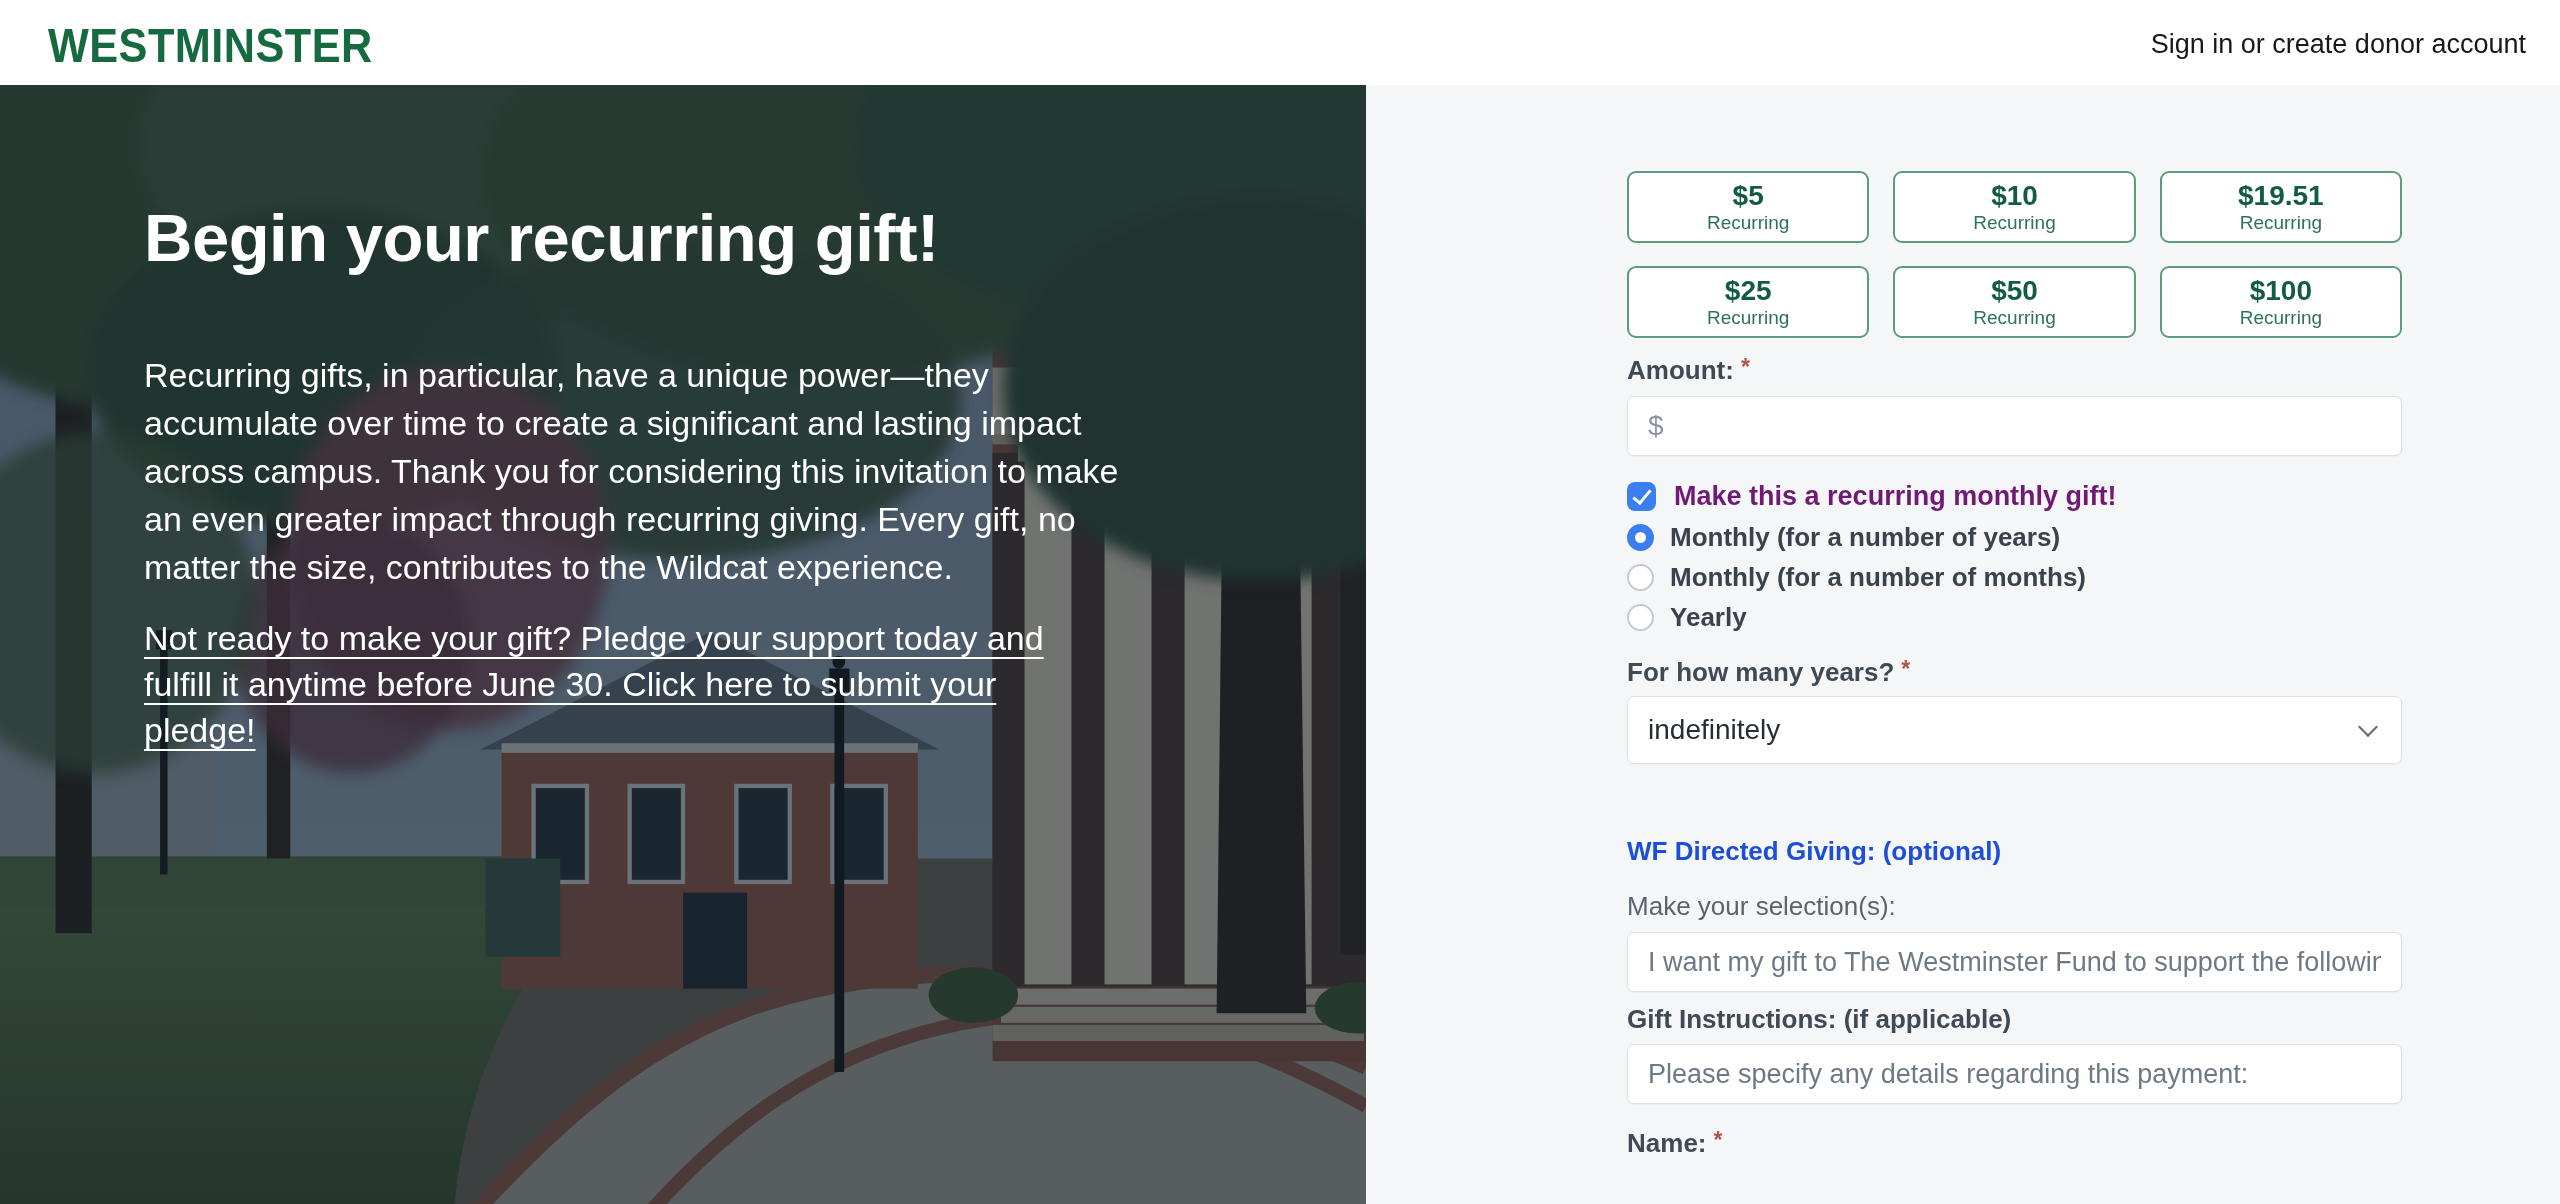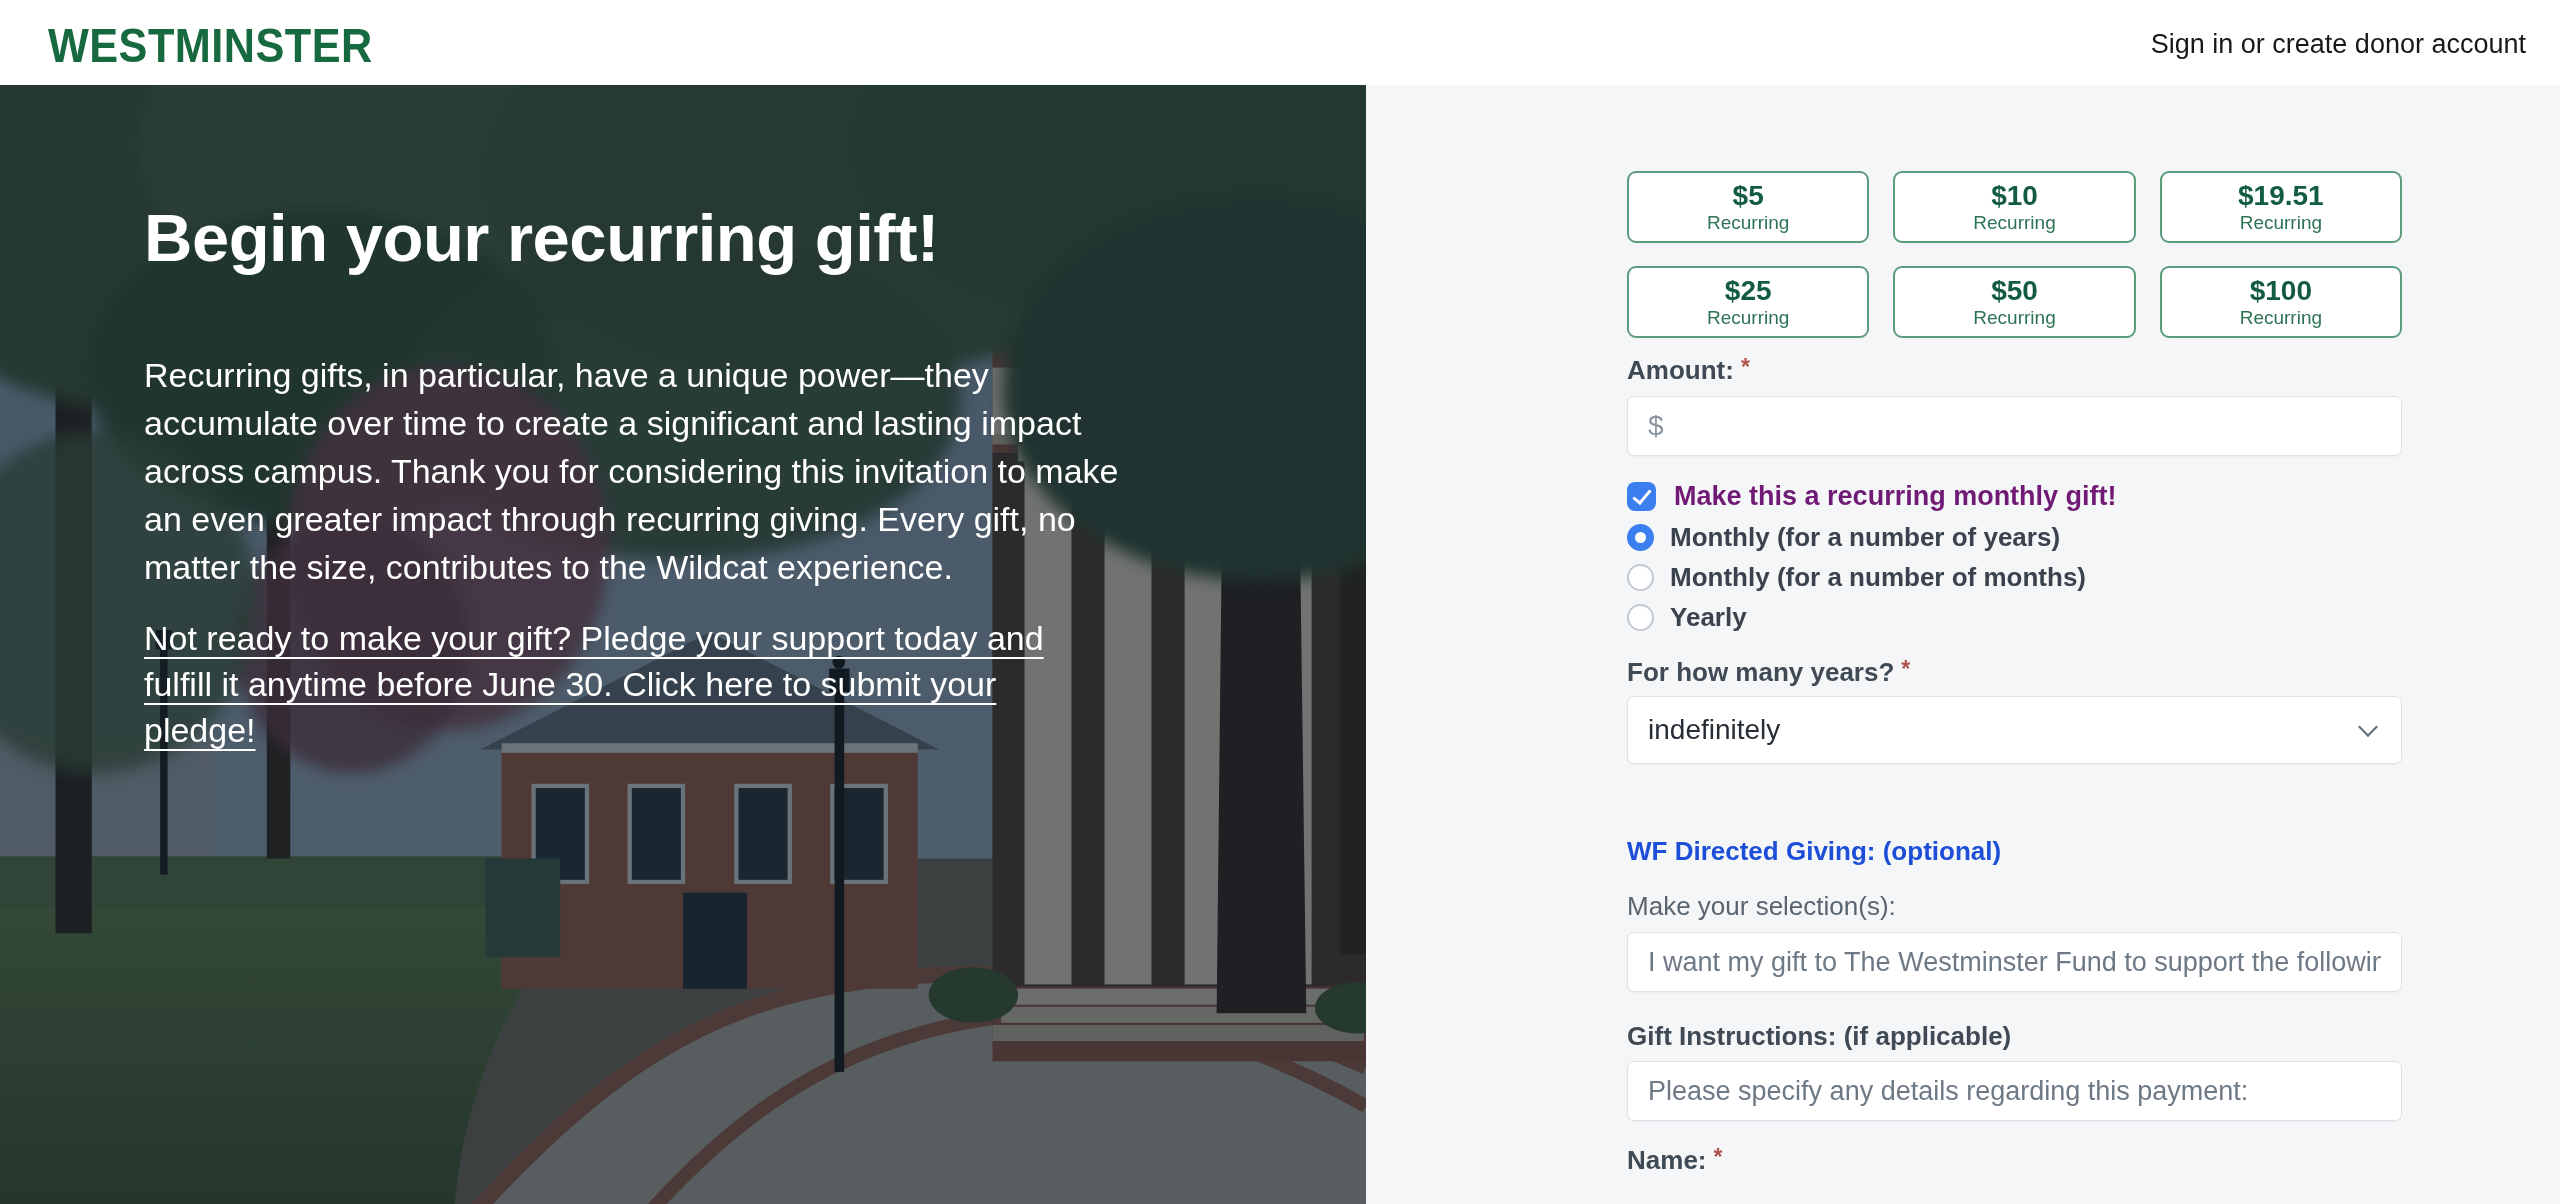--- a/index.html
+++ b/index.html
@@ -69,21 +69,21 @@
   .years-label { margin-top:24px; }
   .select { margin-top:8px; height:68px; background:#ffffff; border:1.5px solid #dde0e4;
             border-radius:7px; display:flex; align-items:center; justify-content:space-between;
             padding:0 26px 0 20px; cursor:pointer; box-shadow:0 1px 2px rgba(0,0,0,0.04); }
   .select-value { font-size:28px; color:#262d35; }
   .chevron { width:14px; height:14px; border-right:2.5px solid #5f6a76;
              border-bottom:2.5px solid #5f6a76; transform:rotate(45deg); margin-top:-7px; }
 
   .section-heading { margin-top:72px; font-size:26px; font-weight:bold; color:#1d4ed8; }
   .sub-label { margin-top:24px; font-size:26px; font-weight:400; color:#59646e; }
-  .instr-label { margin-top:29px; }
+  .instr-label { margin-top:12px; }
   .name-label { margin-top:24px; }
 </style>
 </head>
 <body>
 
 <div class="header">
   <div class="logo">WESTMINSTER</div>
   <a class="signin">Sign in or create donor account</a>
 </div>
 

